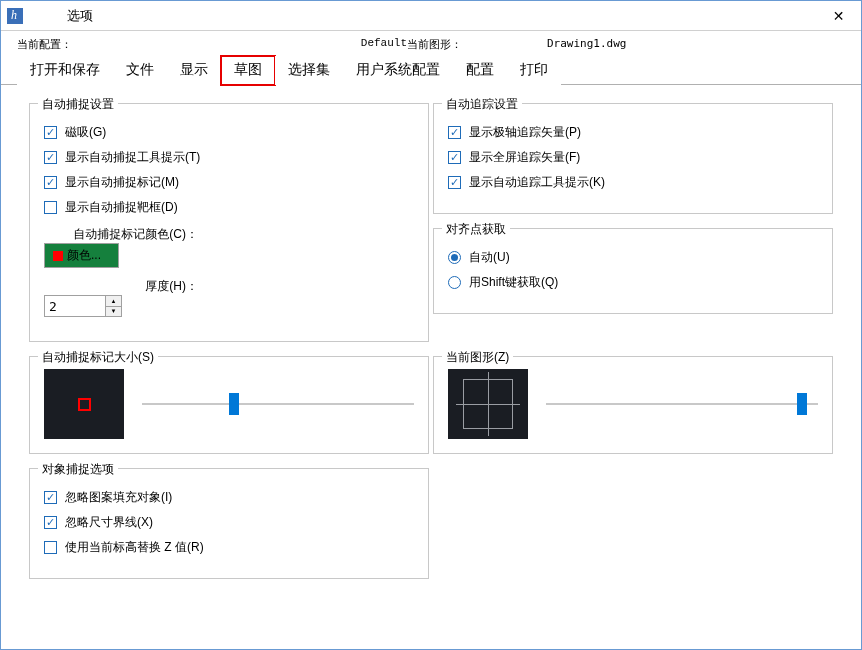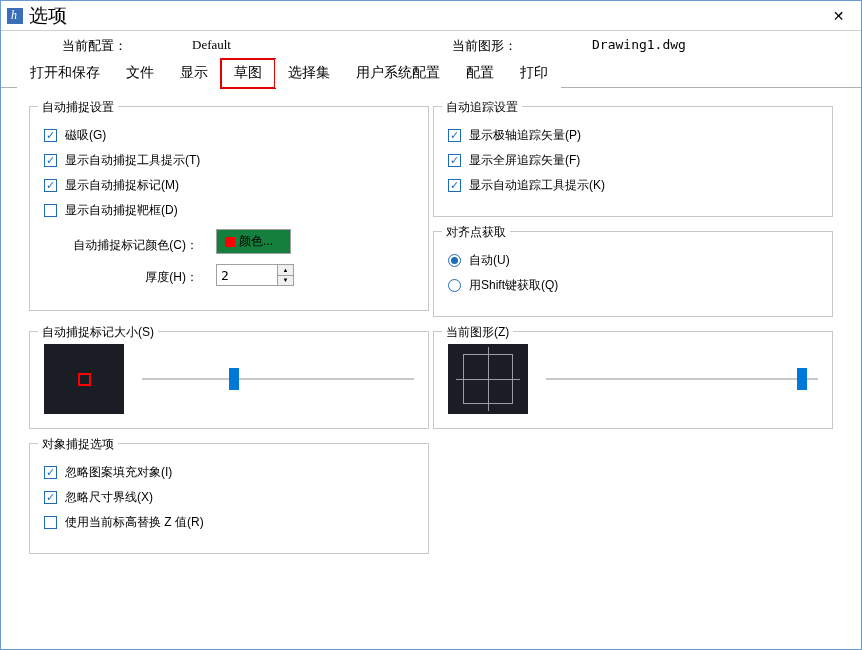--- a/index.html
+++ b/index.html
@@ -36,39 +36,38 @@
   .app-icon::before {
     content: "h";
     color: #fff;
     font-style: italic;
     font-family: serif;
     font-size: 12px;
     position: absolute;
     left: 4px;
     top: 0;
   }
-  .title-text { flex: 0 0 auto; font-size: 19px; }
+  .title-text { flex: 0 0 auto; font-size: 13px; margin-left: 38px; }
   .titlebar-spacer { flex: 1; }
   .close-btn {
     width: 45px;
     height: 29px;
     display: flex;
     align-items: center;
     justify-content: center;
     font-size: 14px;
     cursor: pointer;
   }
   .info-row {
     padding: 6px 16px 4px 16px;
     display: flex;
-    font-size: 13px;
-    margin-left: 45px;
+    font-size: 11px;
   }
   .info-row .label1 { width: 130px; }
-  .info-row .val1 { width: 260px; font-family: Liberation Serif, serif; }
+  .info-row .val1 { width: 260px; font-family: Liberation Mono, monospace; text-align: right; }
   .info-row .label2 { width: 140px; }
   .info-row .val2 { font-family: Consolas, monospace; }
   .tabs {
     display: flex;
     padding: 0 16px;
     border-bottom: 1px solid #b0b0b0;
     font-size: 14px;
   }
   .tab {
     padding: 4px 12px 5px 12px;
@@ -142,22 +141,23 @@
   }
   .radio.checked::before {
     content: "";
     width: 7px;
     height: 7px;
     background: #1e6bb8;
     border-radius: 50%;
   }
   .form-row {
     display: flex;
-    align-items: flex-end;
+    align-items: flex-start;
     margin: 10px 0;
+    flex-direction: column;
   }
   .form-label {
     width: 172px;
     text-align: right;
     padding-right: 18px;
   }
   .color-btn {
     border: 1px solid #a0a0a0;
     background: #15803d;
     padding: 3px 8px;

